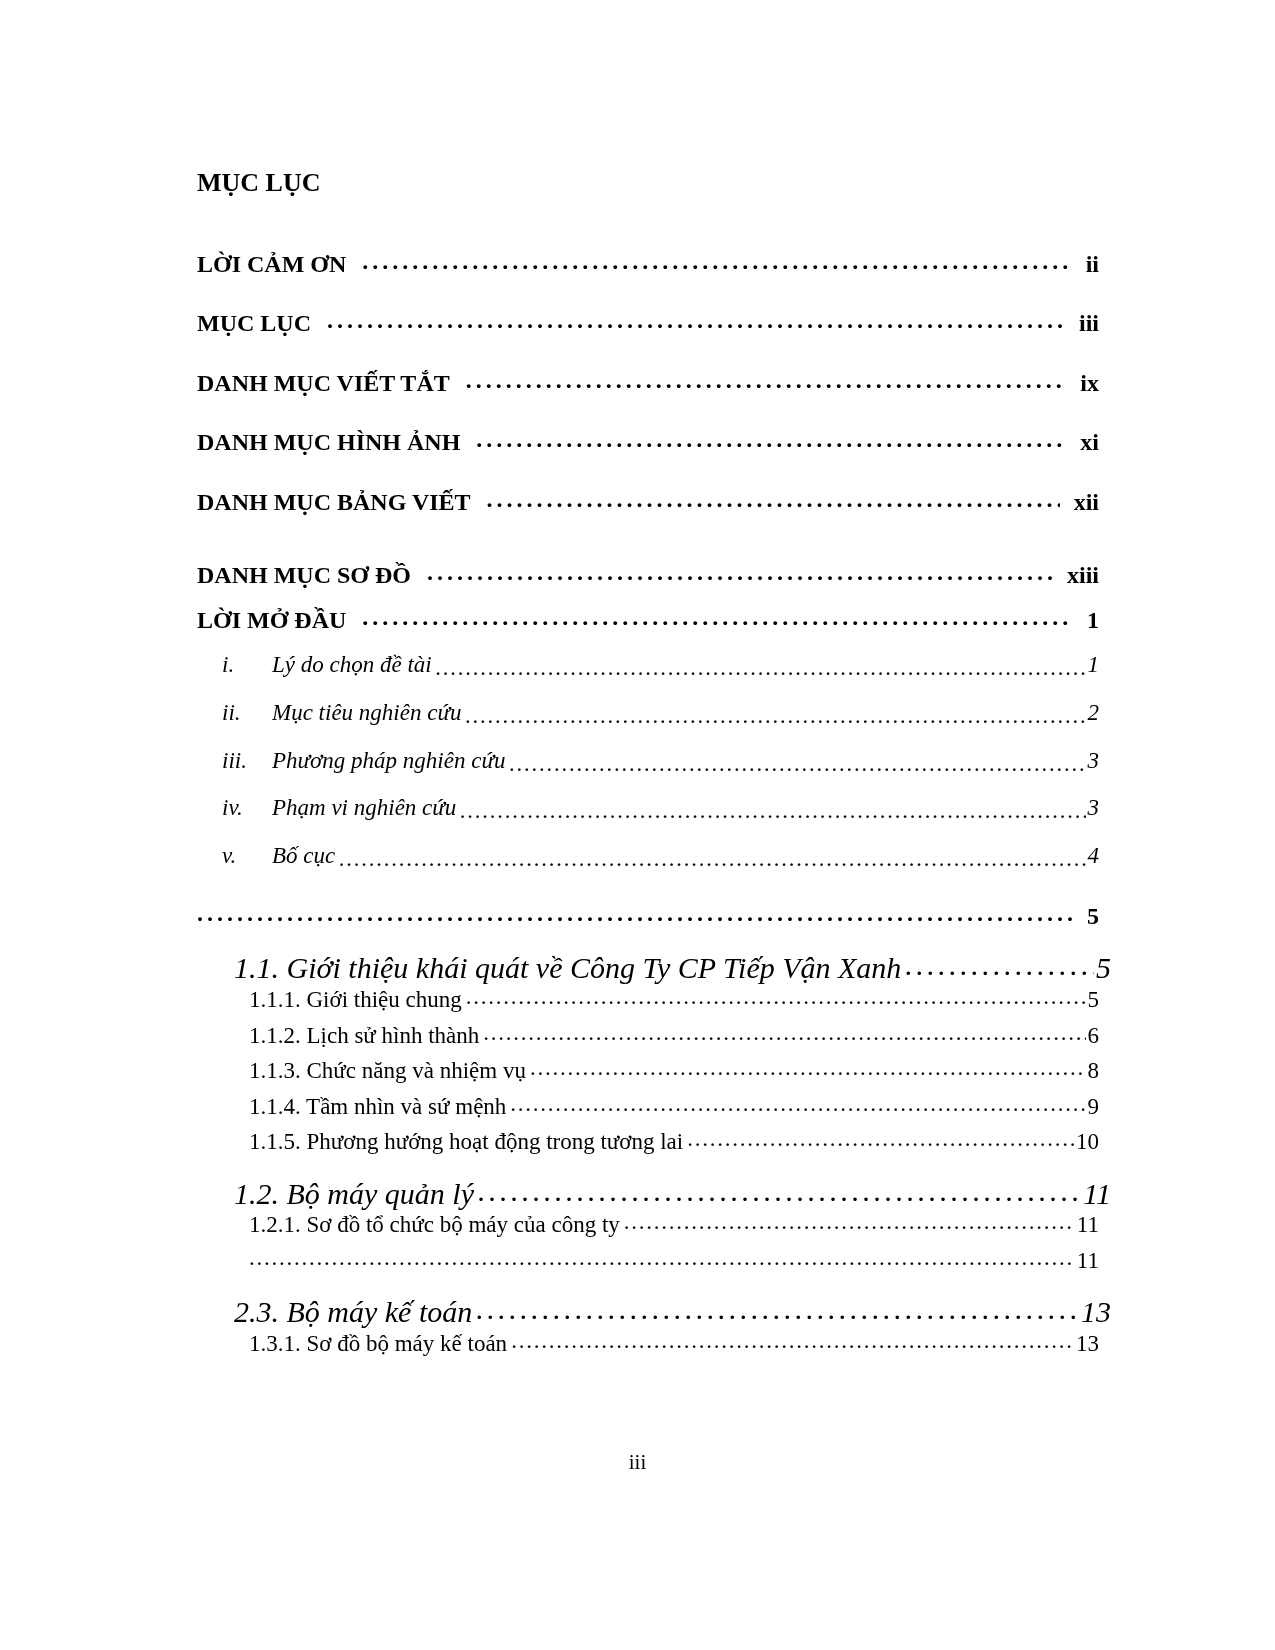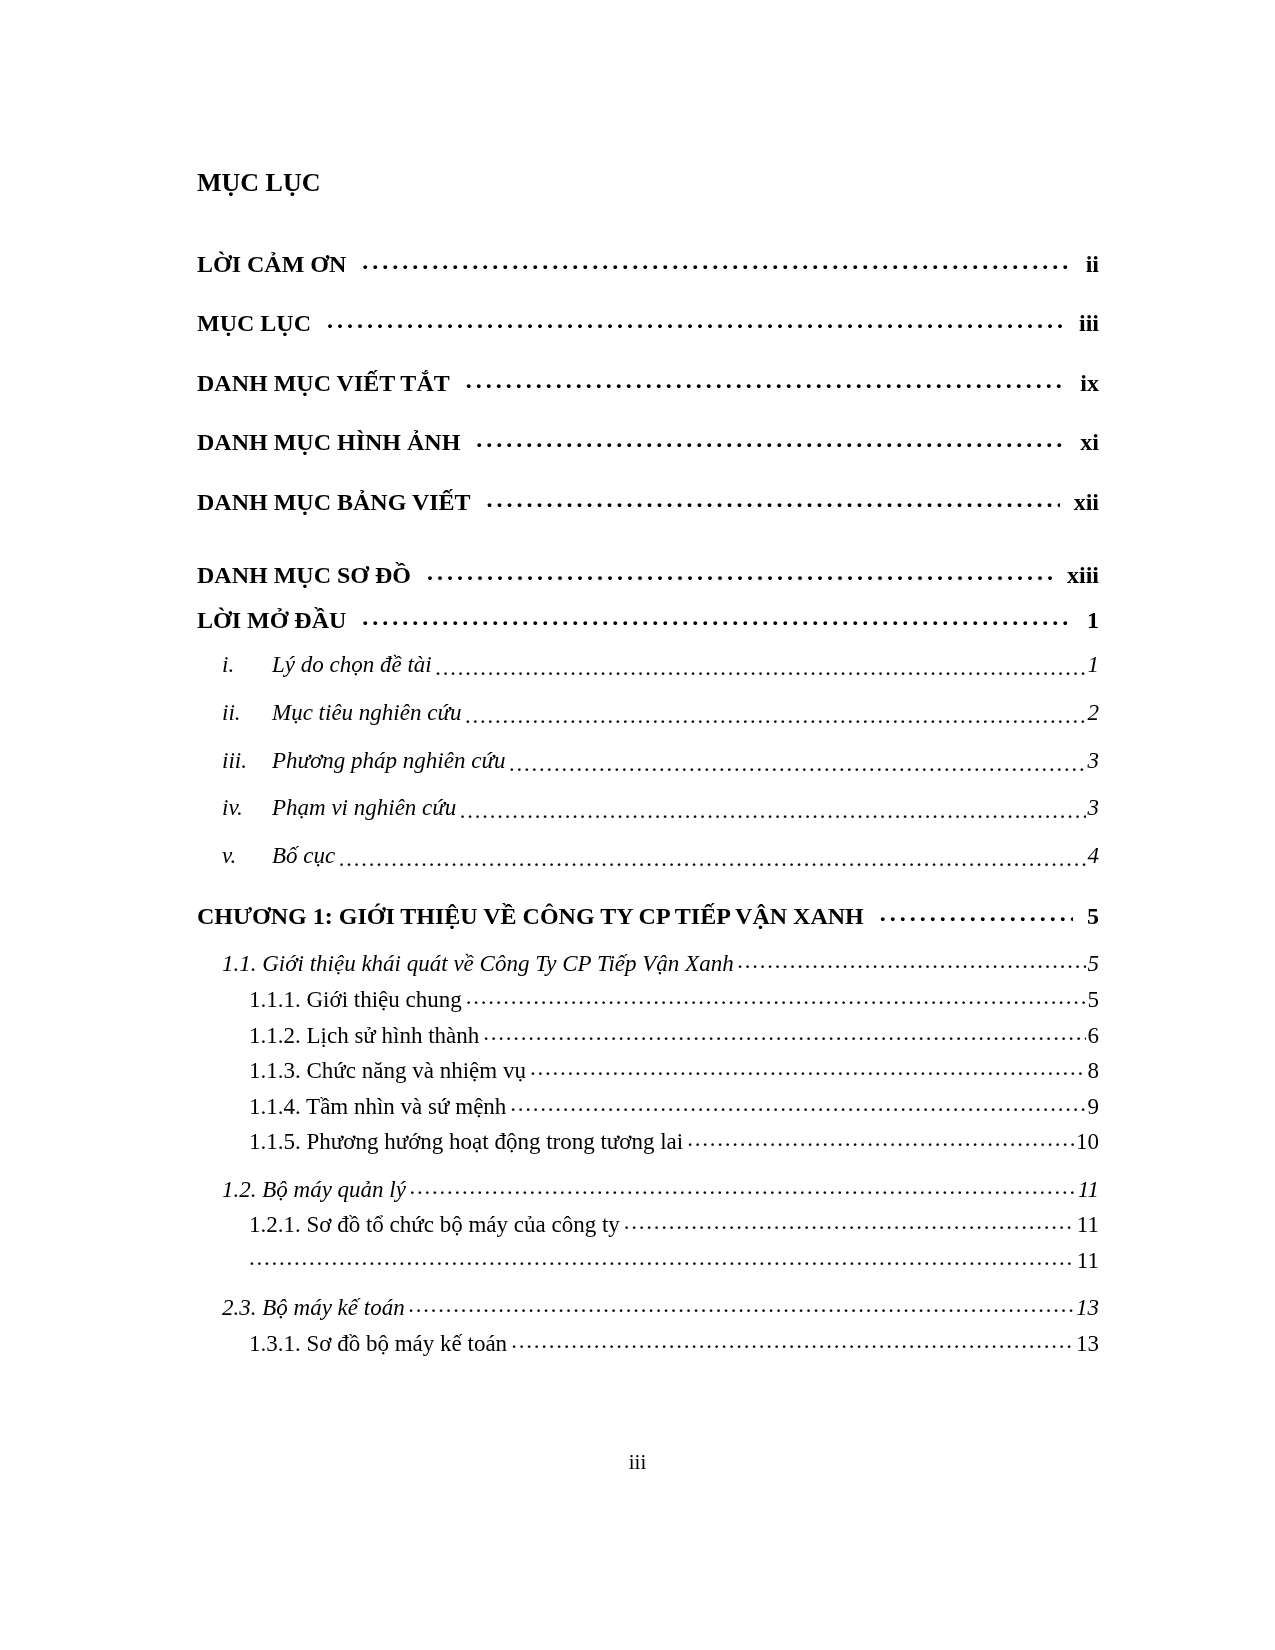--- a/index.html
+++ b/index.html
@@ -9,21 +9,21 @@
   .toc { position: absolute; left: 197px; top: 0; width: 902px; }
   .row { position: absolute; left: 0; width: 902px; display: flex; align-items: baseline; white-space: nowrap; }
   .row .label { flex: 0 0 auto; padding-right: 4px; }
   .row .dots { flex: 1 1 auto; overflow: hidden; height: 1em; position: relative; }
   .row .dots::after { content: ". . . . . . . . . . . . . . . . . . . . . . . . . . . . . . . . . . . . . . . . . . . . . . . . . . . . . . . . . . . . . . . . . . . . . . . . . . . . . . . . . . . . . . . . . . . . . . . . . . . . . . . . . . . . . . . . . . . . . . . . . . . . . . . . . . . . . . . . . . . . . . . . . . . . . . . . . . . . . . . . . . . . . . . . . . . . . . . . . . . . . . . . . . . . . . . . . . . . . . . . . . . . . . . . . . . . . . . . ."; position: absolute; left: 0; top: 0; letter-spacing: -2px; }
   .row.bold .dots::after { letter-spacing: -1px; }
   .row .page { flex: 0 0 auto; padding-left: 2px; }
   .bold { font-size: 24px; font-weight: bold; gap: 12px; }
   .roman { font-size: 23px; font-style: italic; align-items: flex-end; }
   .roman .num { display: inline-block; width: 50px; }
-  .sec { font-size: 23px; font-style: italic; }
+  .sec { font-size: 30px; font-style: italic; margin-left: 12px; }
   .sub { font-size: 23px; text-align: right; }
   .footer { position: absolute; left: 0; width: 1275px; top: 1450px; text-align: center; font-size: 21px; }
 </style>
 </head>
 <body>
 
 <div class="page-title">MỤC LỤC</div>
 
 <div class="toc">
   <div class="row bold" style="top:248px">
@@ -82,21 +82,20 @@
       <span class="dots"></span>
       <span class="page">3</span>
     </div>
   <div class="row roman" style="top:843px; left:25px; width:877px">
       <span class="label"><span class="num">v.</span><span>Bố cục</span></span>
       <span class="dots"></span>
       <span class="page">4</span>
     </div>
 
   <div class="row bold" style="top:900px">
-      <span class="label">CHƯƠNG 1: GIỚI THIỆU VỀ CÔNG TY CP TIẾP VẬN XANH</span>
       <span class="dots"></span>
       <span class="page">5</span>
     </div>
 
   <div class="row sec" style="top:948px; left:25px; width:877px">
       <span class="label">1.1. Giới thiệu khái quát về Công Ty CP Tiếp Vận Xanh</span>
       <span class="dots"></span>
       <span class="page">5</span>
     </div>
   <div class="row sub" style="top:984px; left:52px; width:850px">

